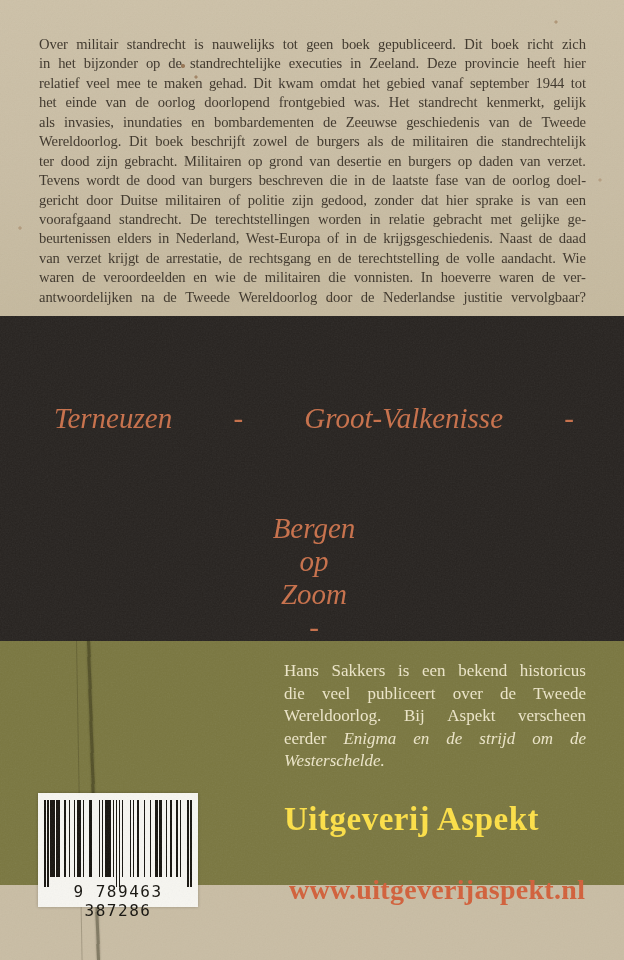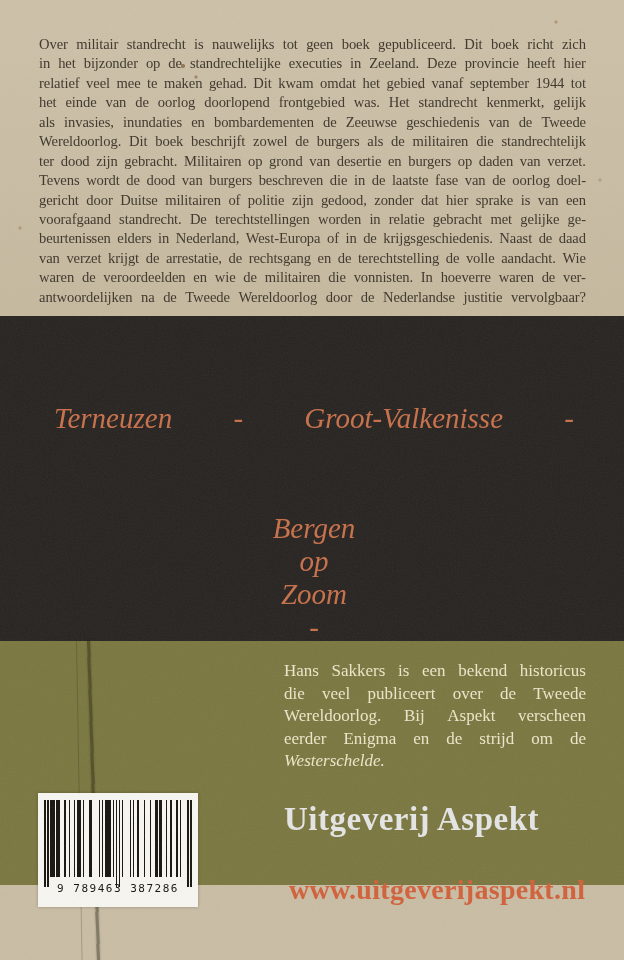--- a/index.html
+++ b/index.html
@@ -45,34 +45,34 @@
     background:rgba(30,28,8,.22);transform:rotate(-1deg);transform-origin:top center;
   }
   .crease-main{
     position:absolute;left:87px;top:0;width:3px;height:322px;
     background:rgba(28,26,6,.42);box-shadow:0 0 2px rgba(28,26,6,.35);
     transform:rotate(-1.8deg);transform-origin:top center;
   }
   .blurb{position:absolute;left:284px;top:20px;width:302px;color:#ede6c9;font-size:17px;}
   .bline{display:flex;justify-content:space-between;align-items:baseline;height:22.6px;white-space:nowrap;}
   .bline.last{display:block;font-style:italic;}
-  .it{}
+  .it{font-style:italic;}
   .barcode{
     position:absolute;left:38px;top:152px;width:160px;height:114px;
     background:#f7f6f1;box-shadow:0 0 3px rgba(0,0,0,.25);
   }
   .bars{position:absolute;left:6px;top:7px;width:148px;height:90px;}
   .bar{position:absolute;top:0;background:#17140f;}
   .bc-num{
     position:absolute;left:0;top:89px;width:160px;text-align:center;
-    font-family:"DejaVu Sans Mono",monospace;font-size:11px;letter-spacing:1.5px;color:#15130e;
+    font-family:"DejaVu Sans Mono",monospace;font-size:16px;letter-spacing:1.5px;color:#15130e;
   }
   .pubname{
     position:absolute;left:284px;top:160px;width:310px;
-    color:#e5e5e5;font-size:33px;font-weight:bold;letter-spacing:.5px;
+    color:#fde047;font-size:33px;font-weight:bold;letter-spacing:.5px;
   }
   .puburl{
     position:absolute;left:289px;top:233px;width:300px;
     color:#d2603a;font-size:28px;font-weight:bold;letter-spacing:.3px;
   }
   
   .grain{position:absolute;left:0;top:0;width:624px;height:960px;pointer-events:none;opacity:.5;}
 </style>
 </head>
 <body>

